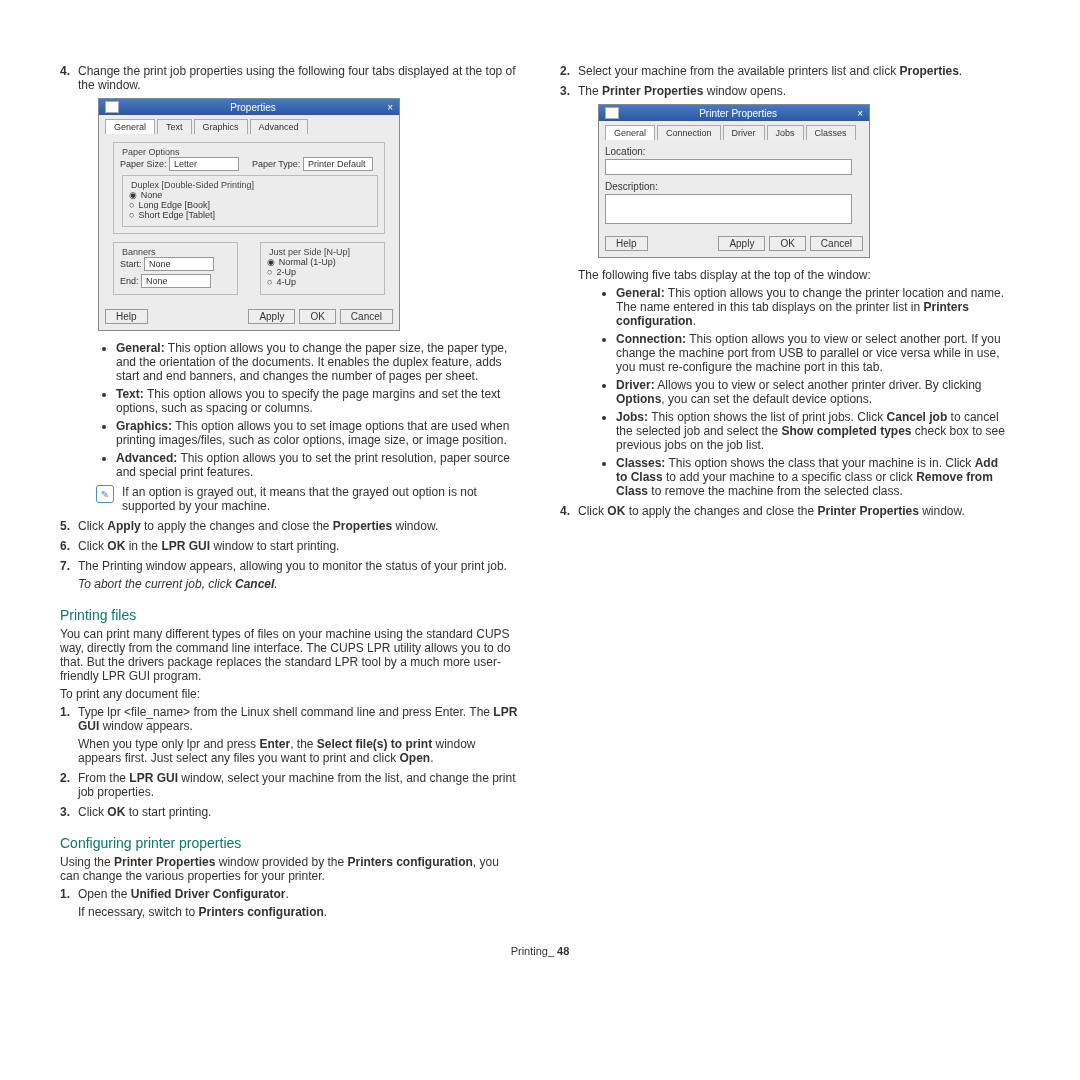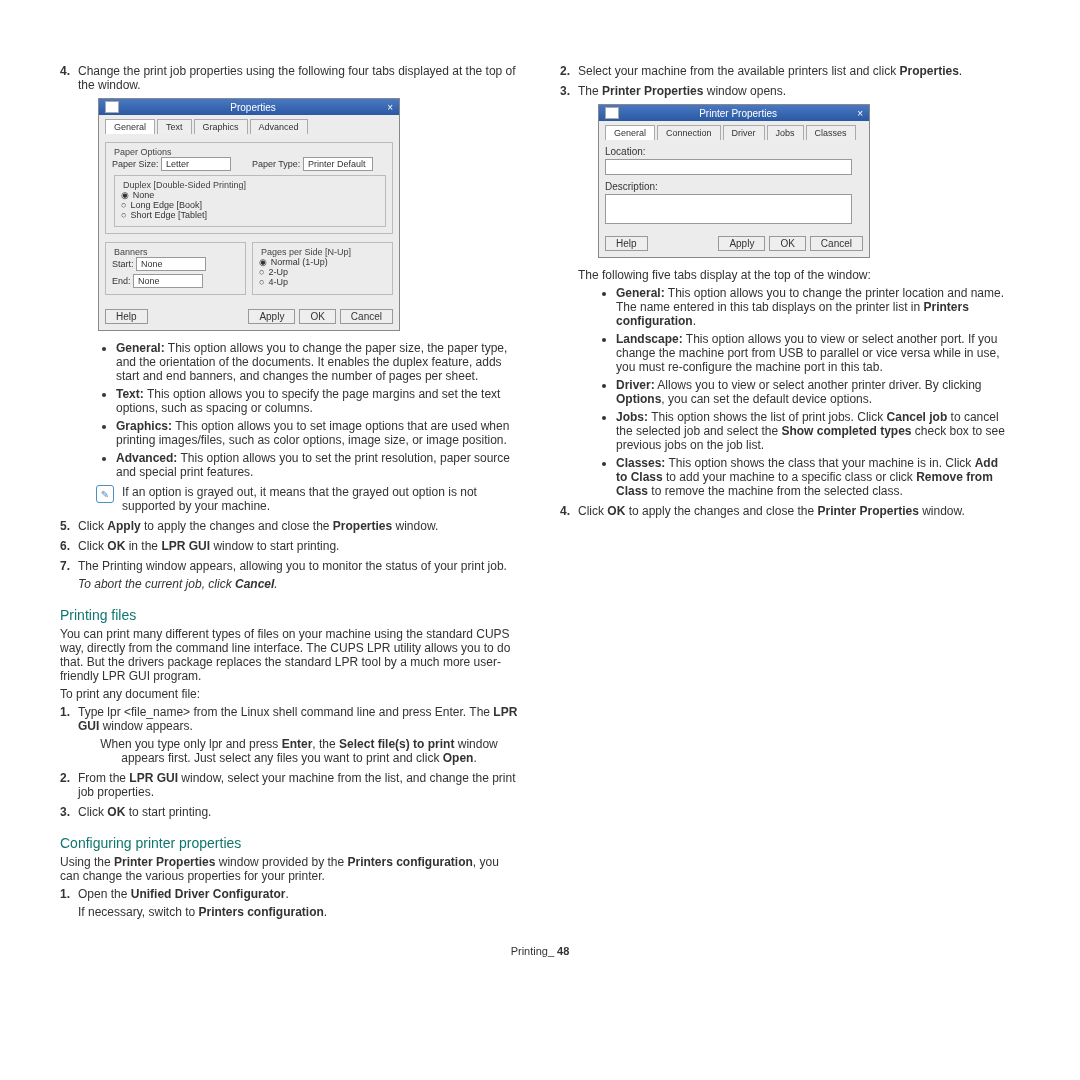--- a/index.html
+++ b/index.html
@@ -96,21 +96,21 @@
     border: 1px solid #aaa;
     border-bottom: none;
     background: #eee;
     margin-right: 2px;
     font-size: 9px;
   }
   .dlg-tab.active { background: #fff; }
   .dlg-body { padding: 4px 6px; }
   .fieldset {
     border: 1px solid #bbb;
-    margin: 4px 0;
+    margin: 4px 8px;
     padding: 4px 6px 6px 6px;
     font-size: 9px;
   }
   .fieldset-legend {
     font-size: 9px;
     color: #444;
     margin-top: -10px;
     background: #ececec;
     display: inline-block;
     padding: 0 2px;
@@ -202,21 +202,21 @@
                 </div>
               </div>
             </div>
             <div class="row">
               <div class="half fieldset">
                 <div class="fieldset-legend">Banners</div>
                 <div><span>Start:</span> <span class="input">None</span></div>
                 <div style="margin-top:3px;"><span>End:</span> <span class="input">None</span></div>
               </div>
               <div class="half fieldset">
-                <div class="fieldset-legend">Pages per Side [N-Up]</div>
+                <div class="fieldset-legend">Just per Side [N-Up]</div>
                 <div><span class="radio">◉</span><span>Normal (1-Up)</span></div>
                 <div><span class="radio">○</span><span>2-Up</span></div>
                 <div><span class="radio">○</span><span>4-Up</span></div>
               </div>
             </div>
           </div>
           <div class="dlg-footer">
             <div class="btn">Help</div>
             <div class="dlg-footer-right">
               <div class="btn">Apply</div>
@@ -242,21 +242,21 @@
       <li><span class="num-marker">7.</span><span>The Printing window appears, allowing you to monitor the status of your print job.</span>
         <div style="margin-top:4px;font-style:italic;"><span>To abort the current job, click </span><b>Cancel</b>.</div>
       </li>
     </ol>
 
     <h2 class="section">Printing files</h2>
     <p>You can print many different types of files on your machine using the standard CUPS way, directly from the command line interface. The CUPS LPR utility allows you to do that. But the drivers package replaces the standard LPR tool by a much more user-friendly LPR GUI program.</p>
     <p>To print any document file:</p>
     <ol class="num">
       <li><span class="num-marker">1.</span><span>Type lpr &lt;file_name&gt; from the Linux shell command line and press Enter. The </span><b>LPR GUI</b><span> window appears.</span>
-        <div style="margin-top:4px;text-align:center;"><span>When you type only lpr and press </span><b>Enter</b><span>, the </span><b>Select file(s) to print</b><span> window appears first. Just select any files you want to print and click </span><b>Open</b>.</div>
+        <div style="margin-top:4px;"><span>When you type only lpr and press </span><b>Enter</b><span>, the </span><b>Select file(s) to print</b><span> window appears first. Just select any files you want to print and click </span><b>Open</b>.</div>
       </li>
       <li><span class="num-marker">2.</span><span>From the </span><b>LPR GUI</b><span> window, select your machine from the list, and change the print job properties.</span></li>
       <li><span class="num-marker">3.</span><span>Click </span><b>OK</b><span> to start printing.</span></li>
     </ol>
 
     <h2 class="section">Configuring printer properties</h2>
     <p><span>Using the </span><b>Printer Properties</b><span> window provided by the </span><b>Printers configuration</b><span>, you can change the various properties for your printer.</span></p>
     <ol class="num">
       <li><span class="num-marker">1.</span><span>Open the </span><b>Unified Driver Configurator</b>.
         <div style="margin-top:4px;"><span>If necessary, switch to </span><b>Printers configuration</b>.</div>
@@ -297,21 +297,21 @@
               <div class="btn">Apply</div>
               <div class="btn">OK</div>
               <div class="btn">Cancel</div>
             </div>
           </div>
         </div>
 
         <p>The following five tabs display at the top of the window:</p>
         <ul class="bullets">
           <li><b>General:</b> <span>This option allows you to change the printer location and name. The name entered in this tab displays on the printer list in </span><b>Printers configuration</b>.</li>
-          <li><b>Landscape:</b> <span>This option allows you to view or select another port. If you change the machine port from USB to parallel or vice versa while in use, you must re-configure the machine port in this tab.</span></li>
+          <li><b>Connection:</b> <span>This option allows you to view or select another port. If you change the machine port from USB to parallel or vice versa while in use, you must re-configure the machine port in this tab.</span></li>
           <li><b>Driver:</b> <span>Allows you to view or select another printer driver. By clicking </span><b>Options</b><span>, you can set the default device options.</span></li>
           <li><b>Jobs:</b> <span>This option shows the list of print jobs. Click </span><b>Cancel job</b><span> to cancel the selected job and select the </span><b>Show completed types</b><span> check box to see previous jobs on the job list.</span></li>
           <li><b>Classes:</b> <span>This option shows the class that your machine is in. Click </span><b>Add to Class</b><span> to add your machine to a specific class or click </span><b>Remove from Class</b><span> to remove the machine from the selected class.</span></li>
         </ul>
       </li>
       <li><span class="num-marker">4.</span><span>Click </span><b>OK</b><span> to apply the changes and close the </span><b>Printer Properties</b><span> window.</span></li>
     </ol>
   </div>
 </div>
 

